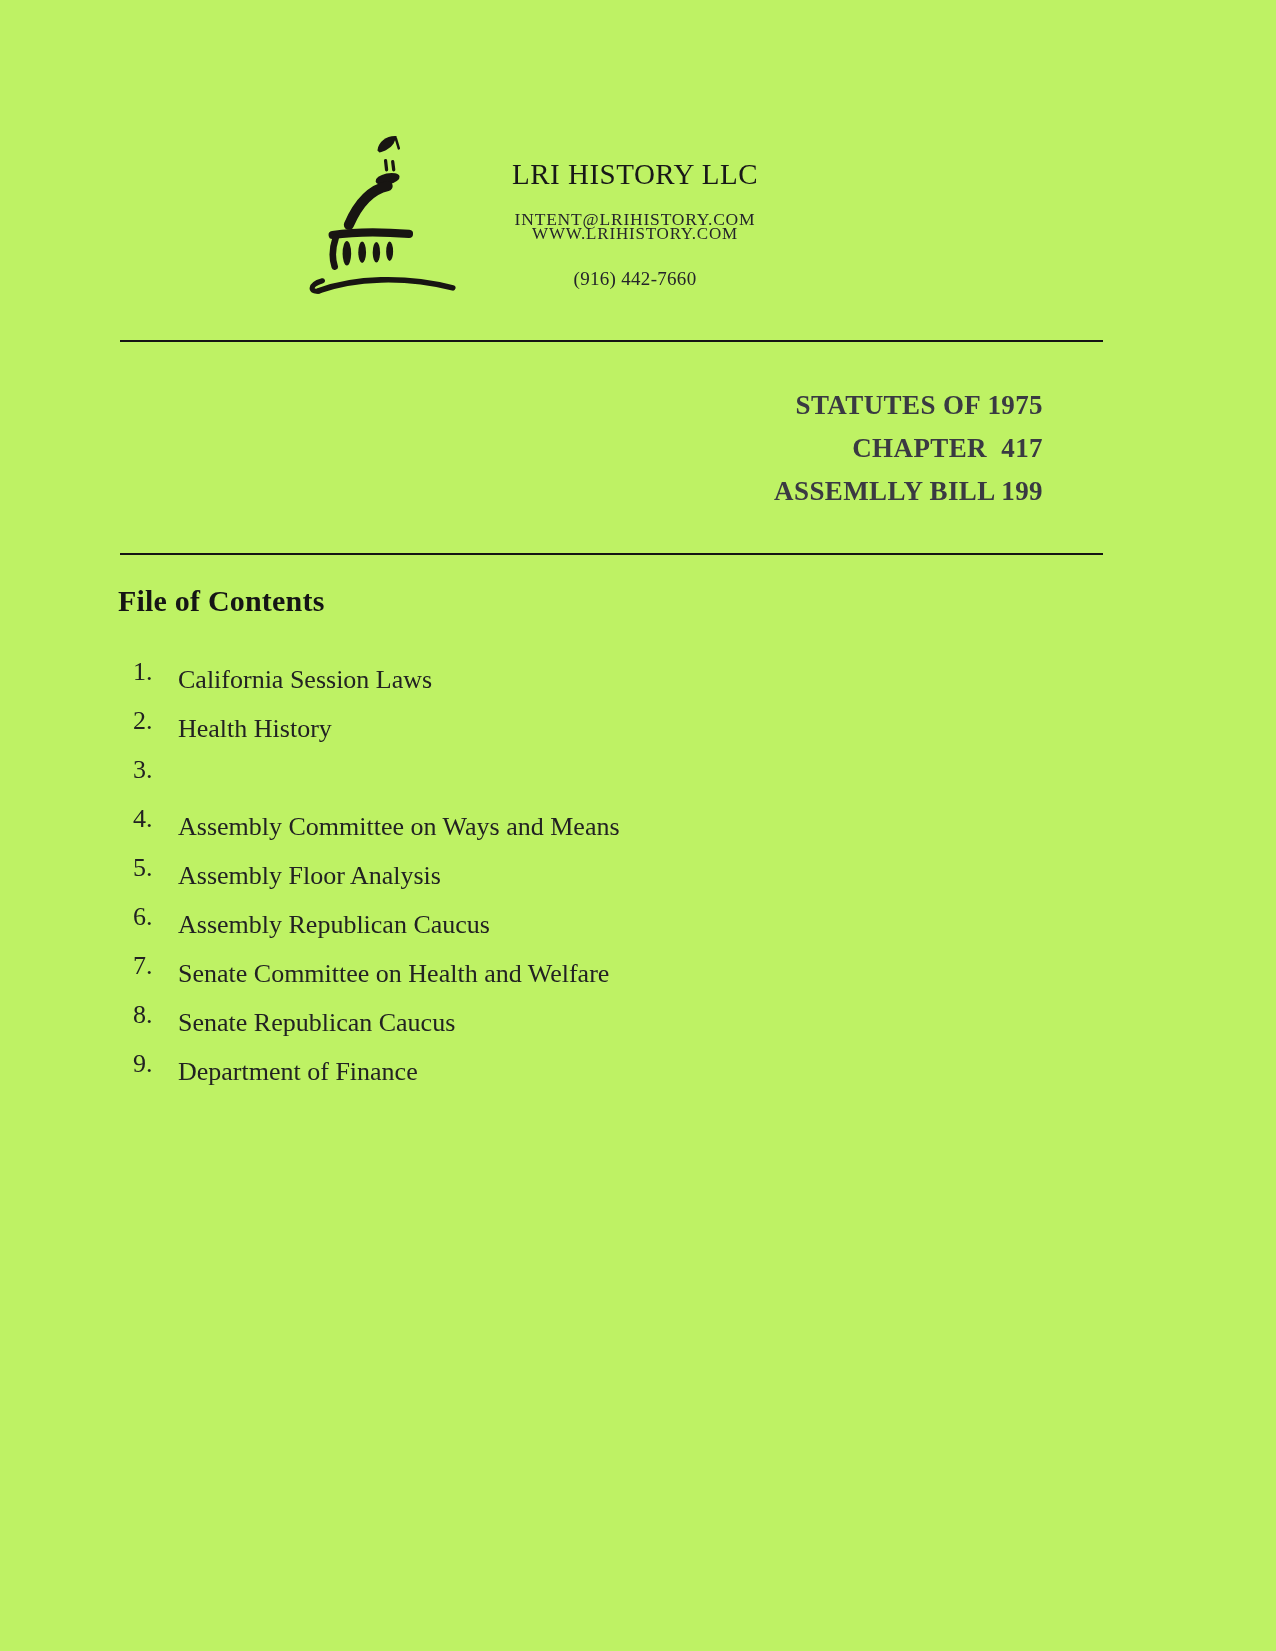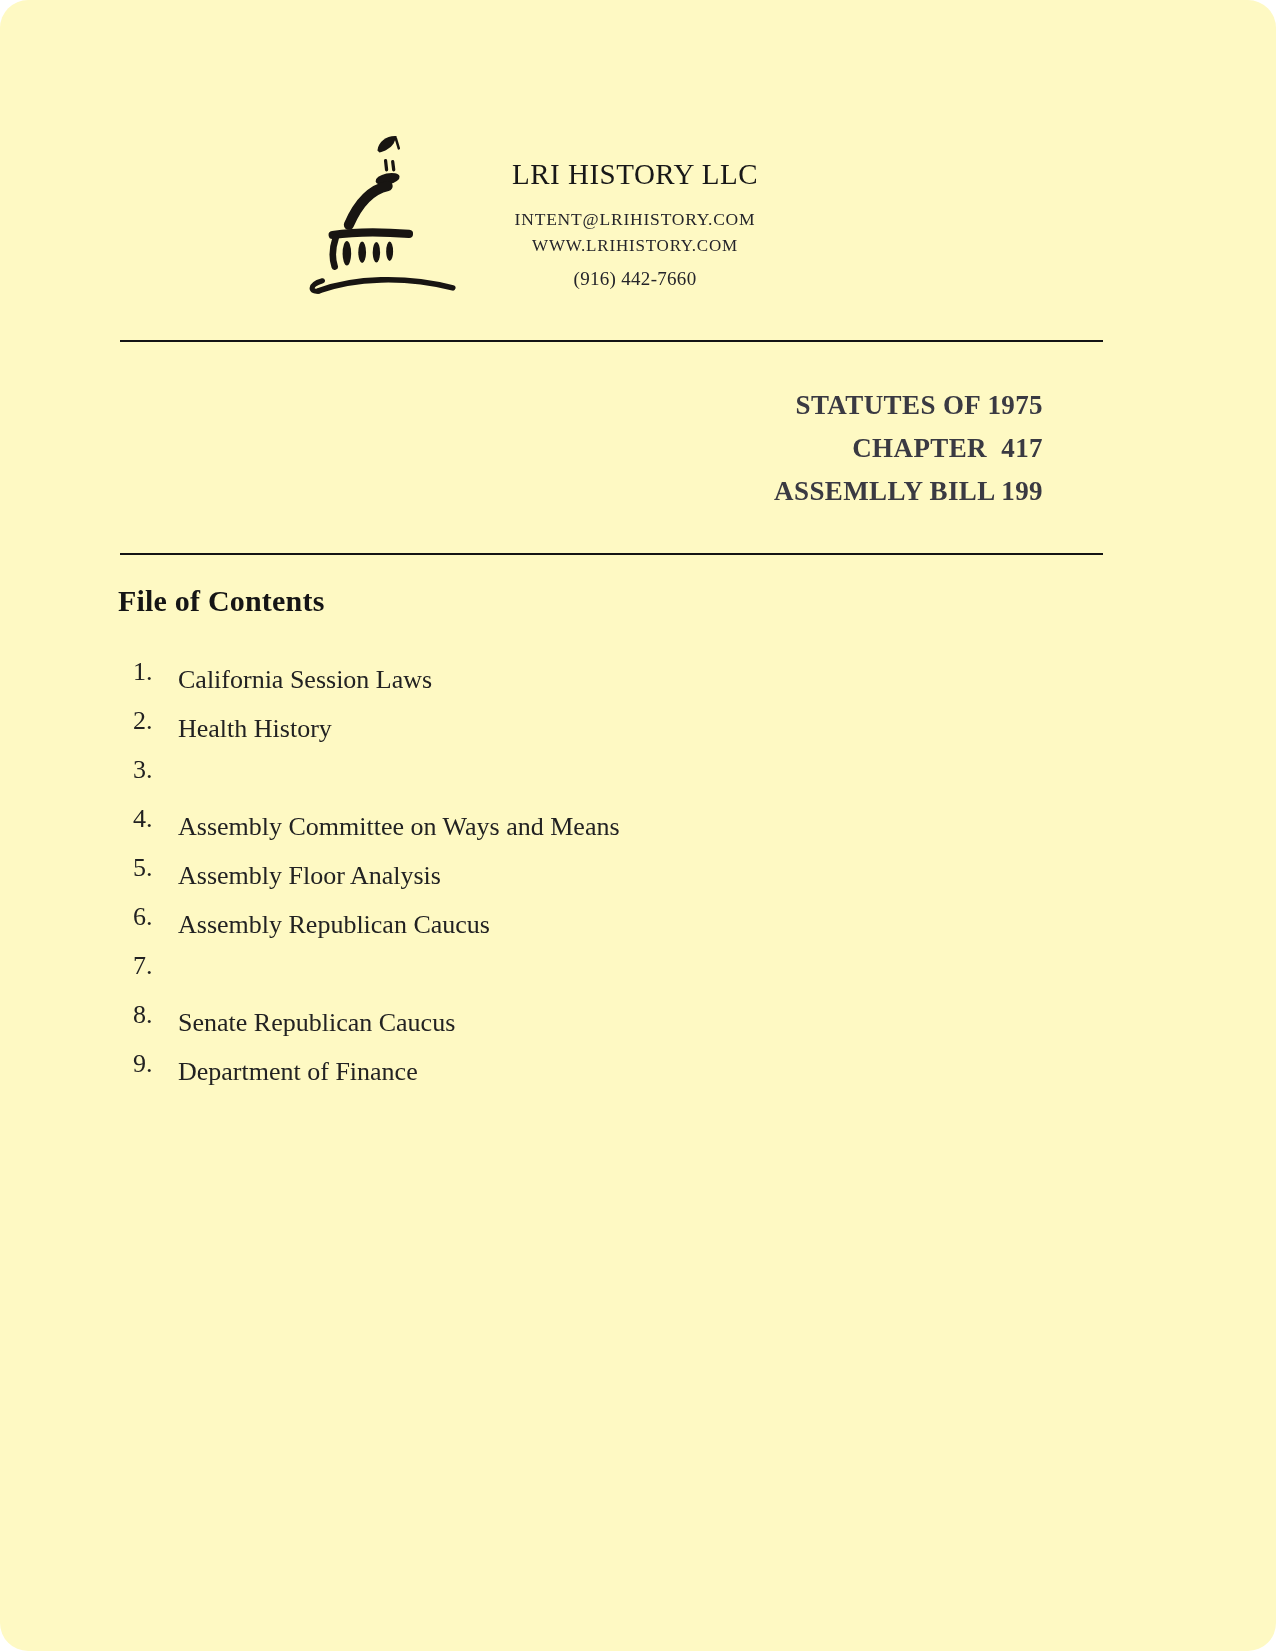--- a/index.html
+++ b/index.html
@@ -6,25 +6,24 @@
     --text: #1d1d1d;
     --reference-text: #3a3a42;
     --rule: #141414;
   }
   * { margin: 0; padding: 0; box-sizing: border-box; }
   html, body { background: #ffffff; }
   .page {
     position: relative;
     width: 1276px;
     height: 1651px;
-    background: #fef9c3;
+    background: #bef264;
     font-family: "Liberation Serif", "DejaVu Serif", serif;
     color: var(--text);
     overflow: hidden;
-    border-radius: 28px;
   }
 
   
   .logo {
     position: absolute;
     left: 298px;
     top: 126px;
     width: 168px;
     height: 168px;
   }
@@ -49,21 +48,21 @@
     position: absolute;
     left: 0; right: 0;
     top: 209px;
     font-size: 17.5px;
     letter-spacing: 0.8px;
     color: #24242a;
   }
   .website {
     position: absolute;
     left: 0; right: 0;
-    top: 236px;
+    top: 224px;
     font-size: 17px;
     letter-spacing: 0.8px;
     color: #24242a;
   }
   .phone {
     position: absolute;
     left: 0; right: 0;
     top: 268px;
     font-size: 19px;
     letter-spacing: 0.3px;
@@ -208,20 +207,21 @@
         <span class="toc-label">Assembly Floor Analysis</span>
       </li>
 
       <li class="toc-item">
         <span class="toc-num">6.</span>
         <span class="toc-label">Assembly Republican Caucus</span>
       </li>
 
       <li class="toc-item">
         <span class="toc-num">7.</span>
+        <span class="toc-label">Senate Committee on Health and Welfare</span>
       </li>
 
       <li class="toc-item">
         <span class="toc-num">8.</span>
         <span class="toc-label">Senate Republican Caucus</span>
       </li>
 
       <li class="toc-item">
         <span class="toc-num">9.</span>
         <span class="toc-label">Department of Finance</span>

